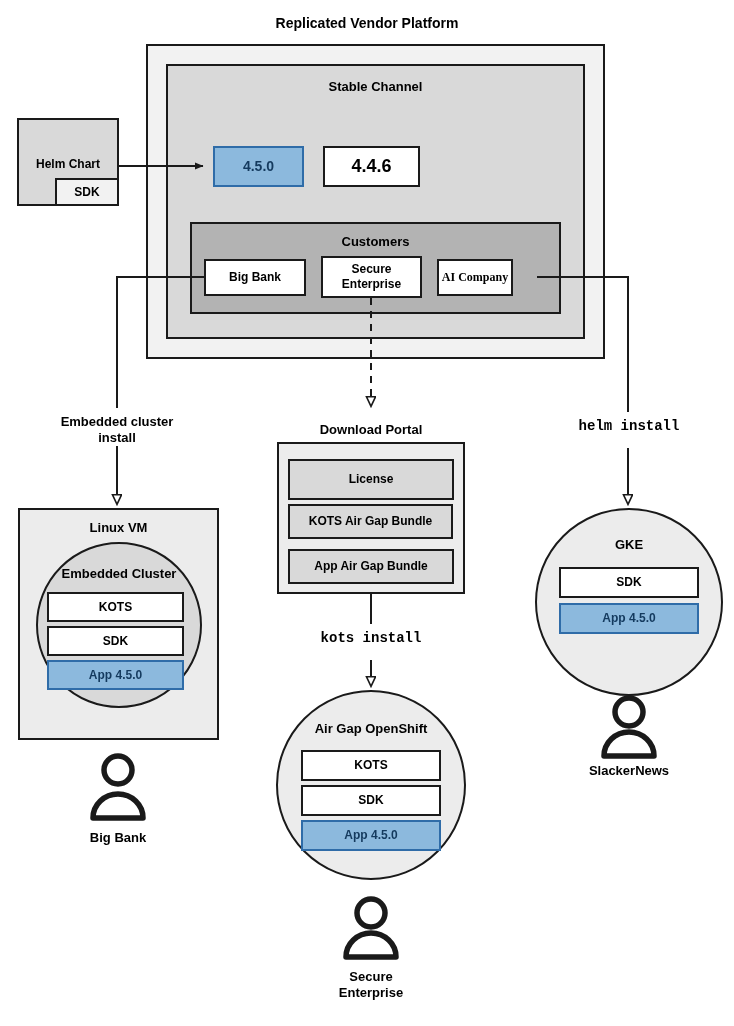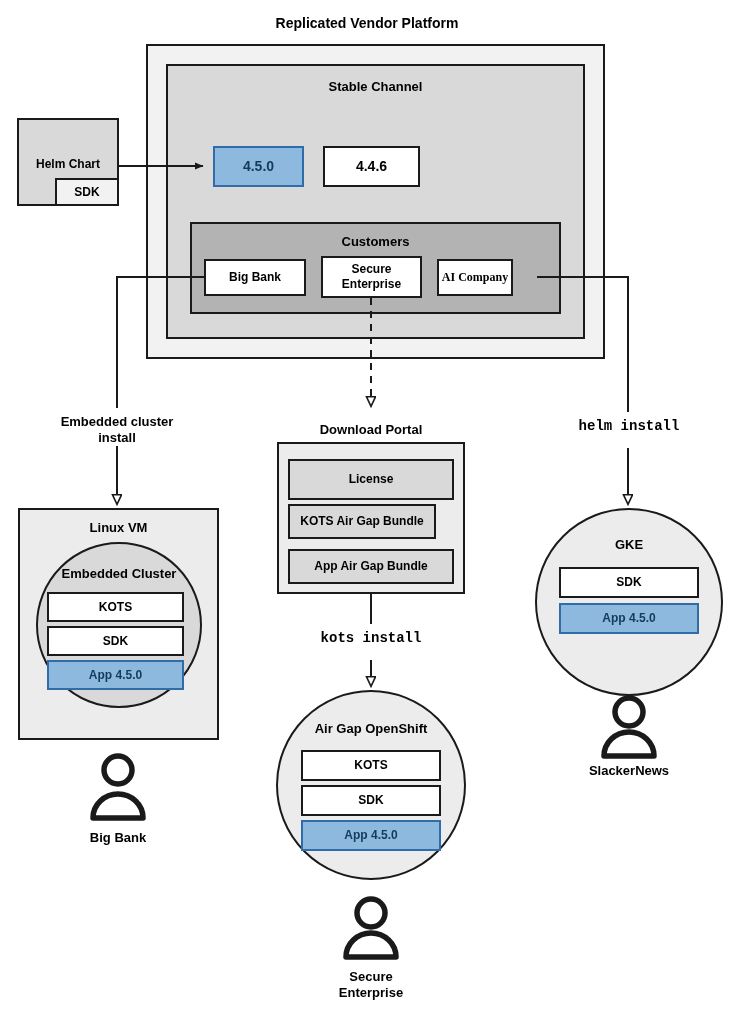--- a/index.html
+++ b/index.html
@@ -110,40 +110,40 @@
     <div class="panel-title" style="top:13px;">Stable Channel</div>
   </div>
 
 
   <div class="panel panel-cust" style="left:190px; top:222px; width:371px; height:92px;">
     <div class="panel-title" style="top:10px;">Customers</div>
   </div>
 
   <div class="box blue" style="left:213px; top:146px; width:91px; height:41px; font-size:14px;">4.5.0</div>
 
-  <div class="box" style="left:323px; top:146px; width:97px; height:41px; font-size:14px;">4.4.6</div>
+  <div class="box" style="left:323px; top:146px; width:97px; height:41px; font-size:18px;">4.4.6</div>
 
   <div class="box" style="left:204px; top:259px; width:102px; height:37px;">Big Bank</div>
 
   <div class="box" style="left:321px; top:256px; width:101px; height:42px; white-space:pre-line;">Secure
 Enterprise</div>
 
   <div class="box" style="left:437px; top:259px; width:76px; height:37px;font-family:Liberation Serif, serif;">AI Company</div>
 
   <div class="box gray" style="left:17px; top:118px; width:102px; height:88px; align-items:flex-start; justify-content:center;">
     <span style="display:block; margin-top:37px;">Helm Chart</span>
   </div>
   <div class="box light" style="left:55px; top:178px; width:64px; height:28px;">SDK</div>
 
   <div class="lbl" style="left:277px; top:422px; width:188px;">Download Portal</div>
 
   <div class="panel" style="left:277px; top:442px; width:188px; height:152px; background:#ececec;"></div>
 
   <div class="box gray" style="left:288px; top:459px; width:166px; height:41px;">License</div>
-  <div class="box gray" style="left:288px; top:504px; width:148px; height:35px;">KOTS Air Gap Bundle</div>
+  <div class="box gray" style="left:288px; top:504px; width:165px; height:35px;">KOTS Air Gap Bundle</div>
   <div class="box gray" style="left:288px; top:549px; width:166px; height:35px;">App Air Gap Bundle</div>
 
   <div class="panel" style="left:18px; top:508px; width:201px; height:232px; background:#ececec;">
     <div class="panel-title" style="top:10px;">Linux VM</div>
   </div>
 
   <div class="circle gray" style="left:36px; top:542px; width:166px; height:166px;"></div>
   <div class="lbl" style="left:36px; top:566px; width:166px;">Embedded Cluster</div>
 
   <div class="box" style="left:47px; top:592px; width:137px; height:30px;">KOTS</div>

